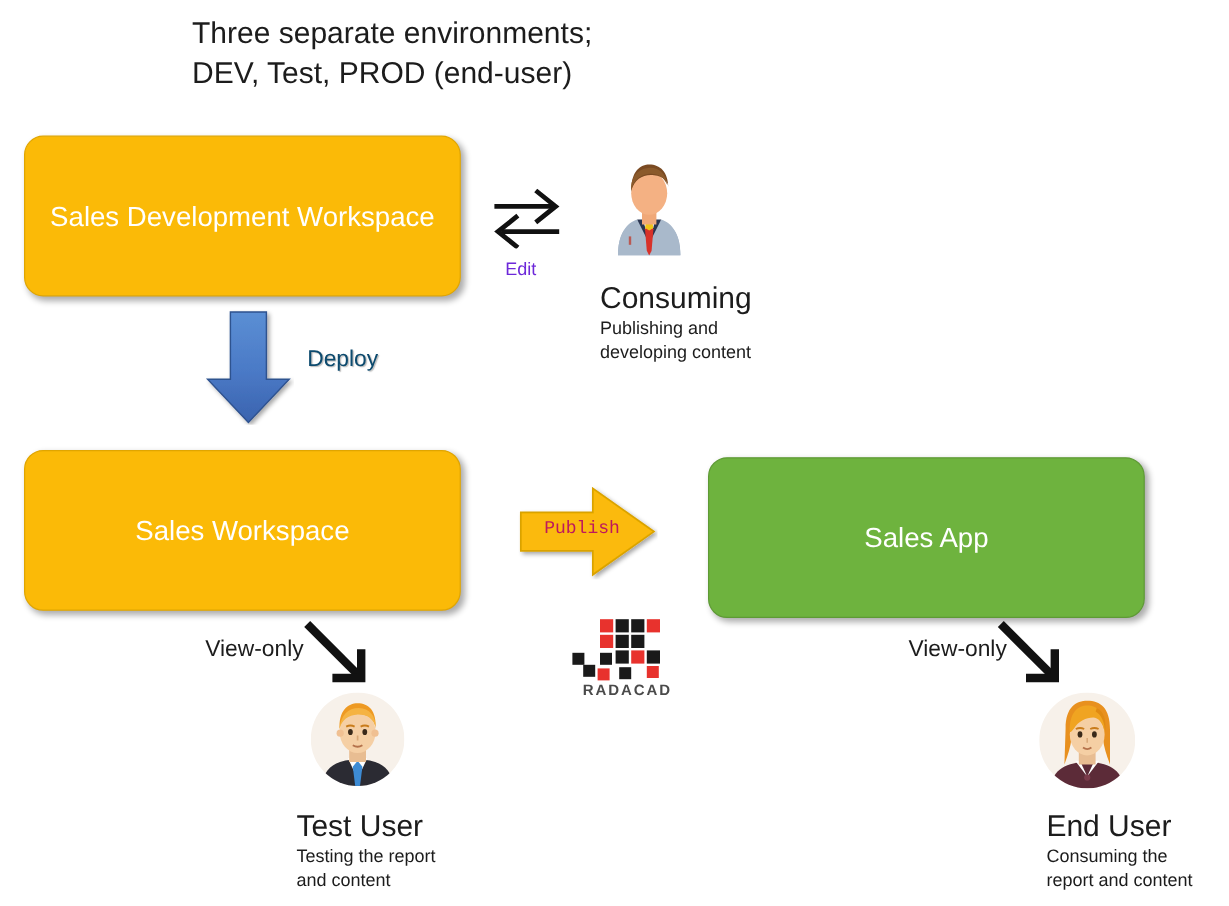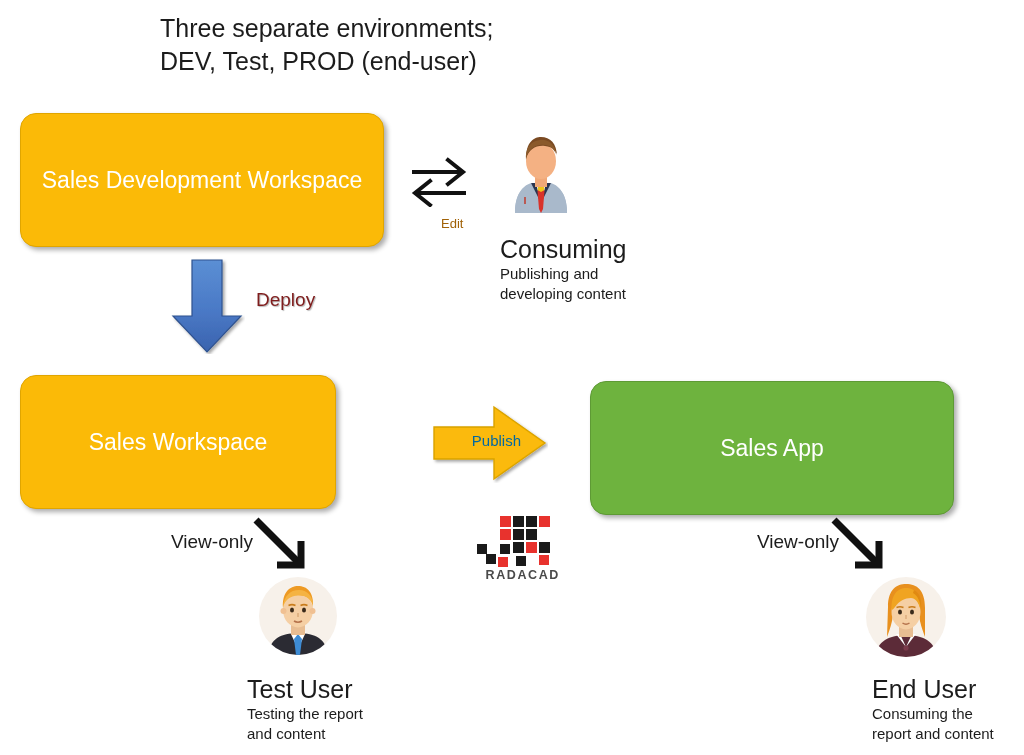--- a/index.html
+++ b/index.html
@@ -50,74 +50,74 @@
   }
   .box-amber {
     background: #FBBA07;
     border: 1px solid #e0a500;
   }
   .box-green {
     background: #6EB33E;
     border: 1px solid #5e9a35;
   }
   #box-dev    { left: 20px;  top: 113px; width: 364px; height: 134px; }
-  #box-sales  { left: 20px;  top: 375px; width: 316px; height: 134px; }
+  #box-sales  { left: 20px;  top: 375px; width: 364px; height: 134px; }
   #box-app    { left: 590px; top: 381px; width: 364px; height: 134px; }
 
   
   #deploy-arrow {
     position: absolute;
     left: 169px;
     top: 258px;
     width: 76px;
     height: 96px;
   }
   #deploy-label {
     position: absolute;
     left: 256px;
     top: 289px;
     font-size: 19px;
-    color: #7f1d1d;
+    color: #0c4a6e;
     text-shadow: 1px 1px 1px rgba(0,0,0,0.28);
   }
 
   
   #publish-arrow {
     position: absolute;
     left: 432px;
     top: 403px;
     width: 116px;
     height: 80px;
   }
   #publish-label {
     position: absolute;
     left: 449px;
     top: 432px;
     width: 72px;
-    text-align: right;
+    text-align: center;
     font-size: 15px;
-    color: #0369a1;
+    color: #be185d;
     pointer-events: none;
+    font-family: Liberation Mono, monospace;
   }
 
   
   #edit-arrow {
     position: absolute;
     left: 410px;
     top: 157px;
     width: 58px;
     height: 50px;
   }
   #edit-label {
     position: absolute;
     left: 421px;
     top: 216px;
-    font-size: 13px;
-    color: #a16207;
-    margin-left: 20px;
+    font-size: 15px;
+    color: #6d28d9;
   }
 
   
   .viewonly-arrow {
     position: absolute;
     width: 62px;
     height: 58px;
   }
   #viewonly-arrow-test { left: 253px; top: 517px; }
   #viewonly-arrow-end  { left: 831px; top: 517px; }

